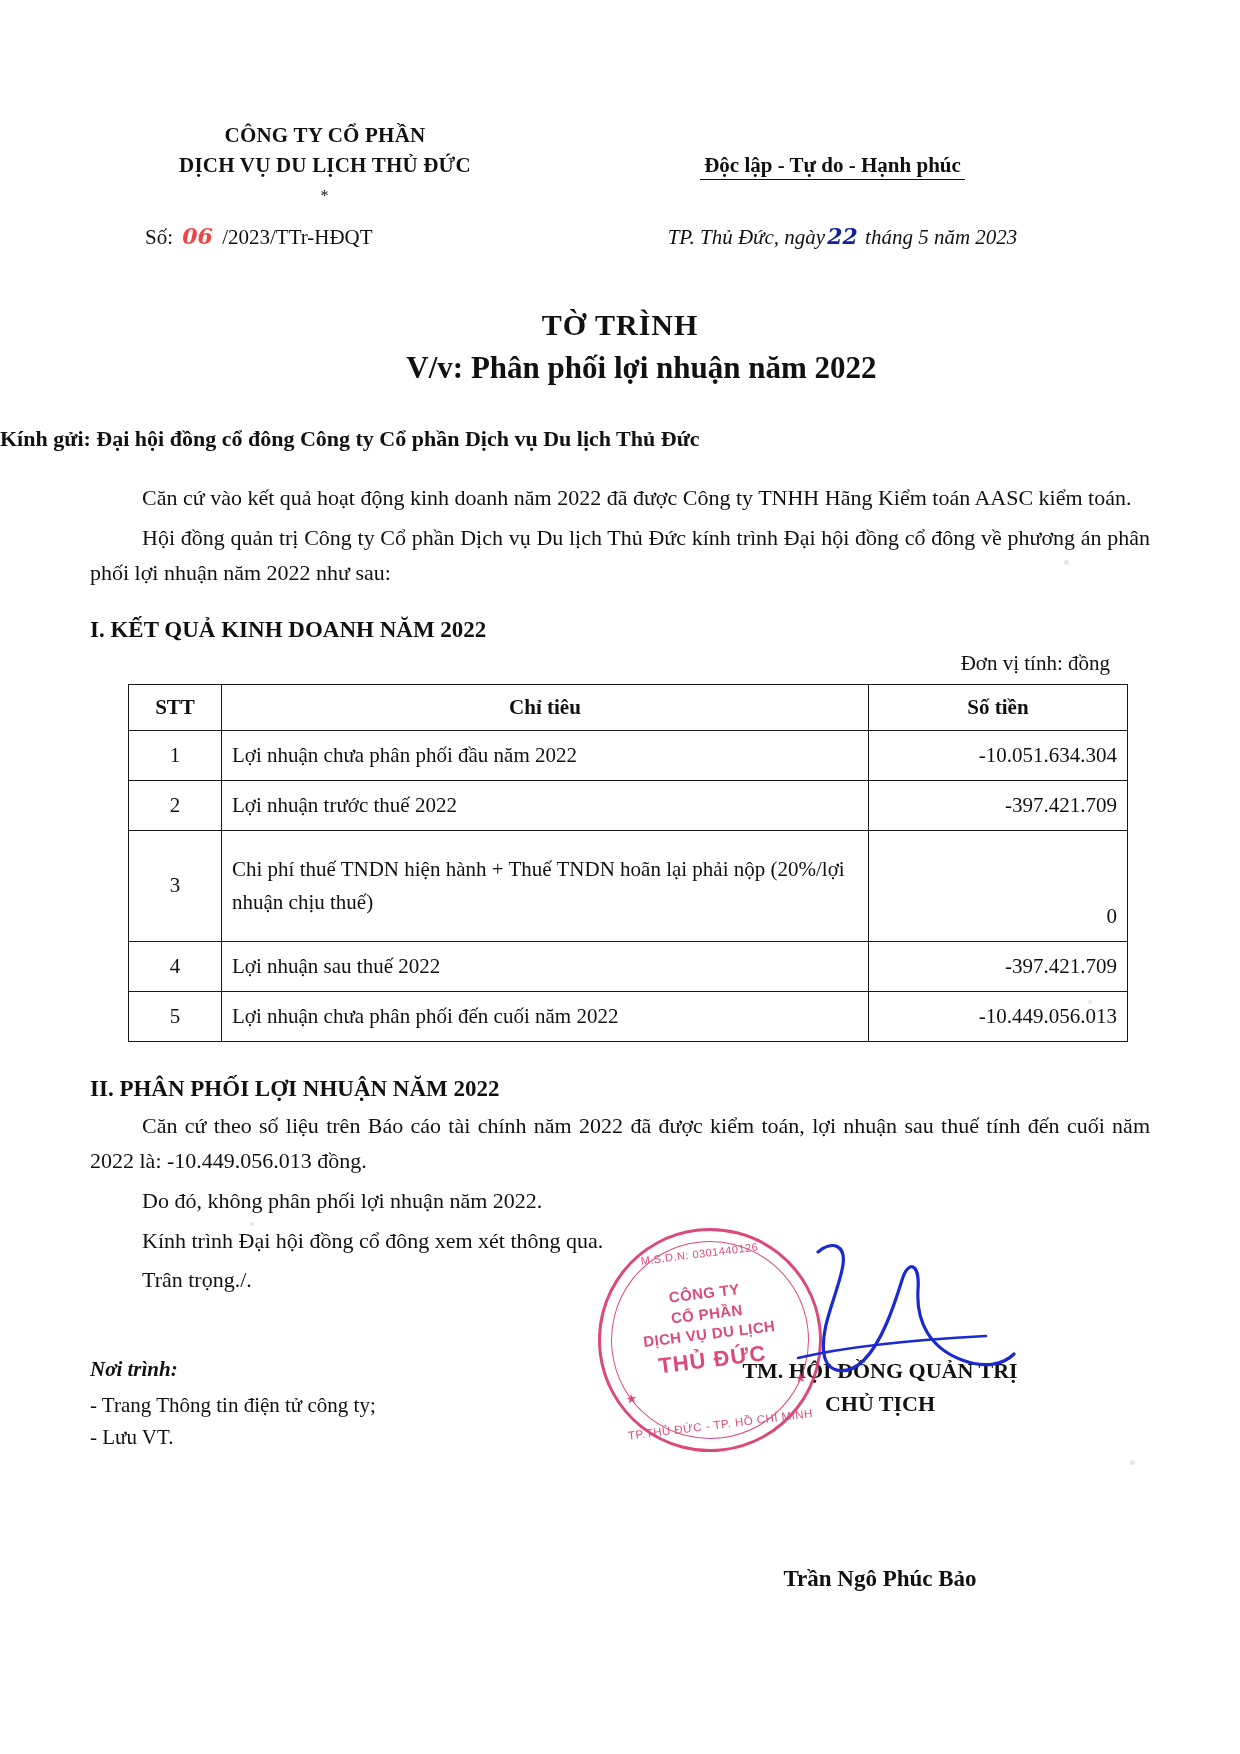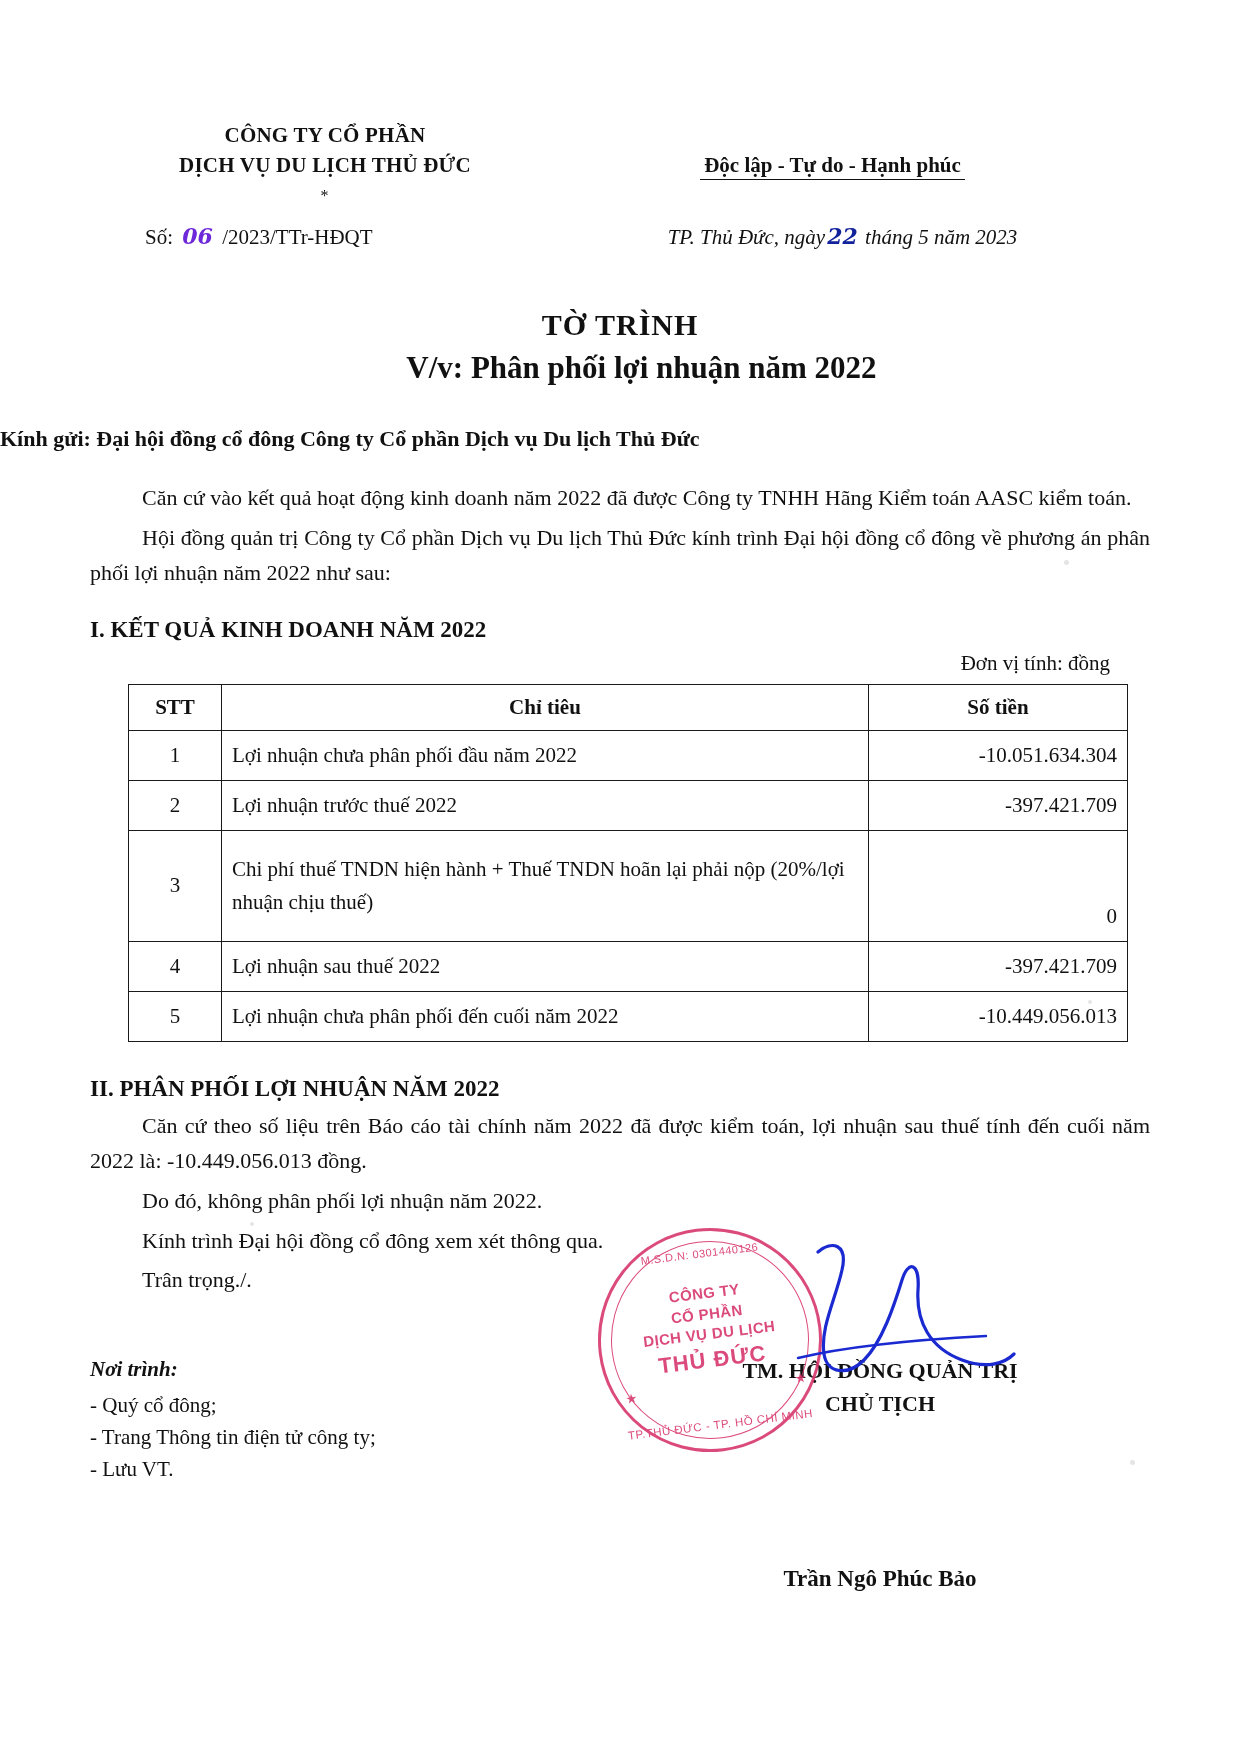--- a/index.html
+++ b/index.html
@@ -65,21 +65,21 @@
     padding: 18px 90px 0 90px;
     align-items: baseline;
   }
   .docnum {
     width: 360px;
     padding-left: 55px;
     font-size: 21px;
   }
   .docnum .handwrite {
     font-family: "DejaVu Serif", serif;
-    color: #6d28d9;
+    color: #ef4444;
     font-style: italic;
     font-weight: bold;
     font-size: 22px;
     padding: 0 4px;
     margin-top: 8px;
   }
   .place-date {
     flex: 1;
     text-align: center;
     font-style: italic;
@@ -358,21 +358,20 @@
   <div class="sec2-text">
     <p>Căn cứ theo số liệu trên Báo cáo tài chính năm 2022 đã được kiểm toán, lợi nhuận sau thuế tính đến cuối năm 2022 là: -10.449.056.013 đồng.</p>
     <p>Do đó, không phân phối lợi nhuận năm 2022.</p>
     <p>Kính trình Đại hội đồng cổ đông xem xét thông qua.</p>
     <p>Trân trọng./.</p>
   </div>
 
   <div class="footer">
     <div class="recv">
       <div class="recv-title">Nơi trình:</div>
-      <div>- Quý cổ đông;</div>
       <div>- Trang Thông tin điện tử công ty;</div>
       <div>- Lưu VT.</div>
     </div>
     <div class="sign">
       <div>TM. HỘI ĐỒNG QUẢN TRỊ</div>
       <div>CHỦ TỊCH</div>
       <div class="signer">Trần Ngô Phúc Bảo</div>
     </div>
   </div>
 

